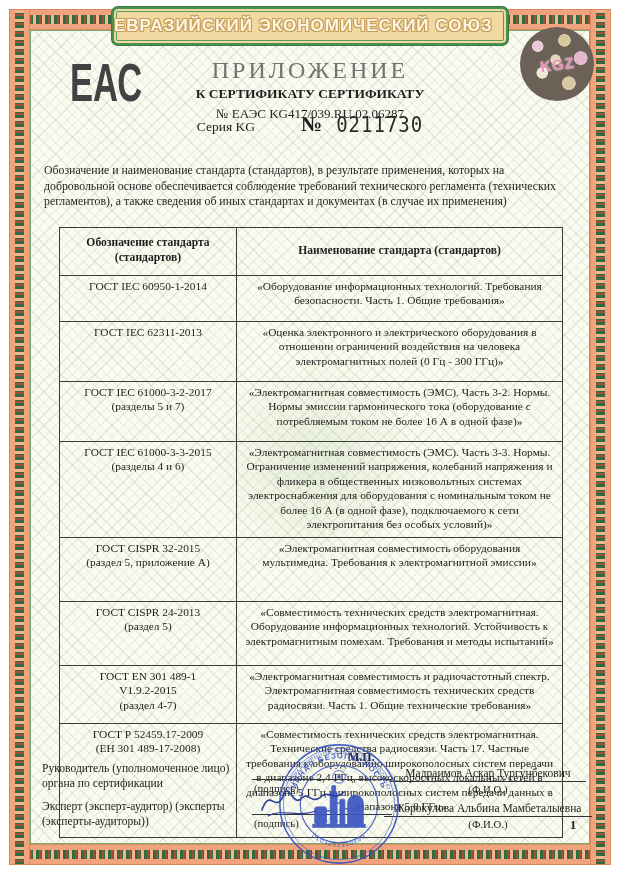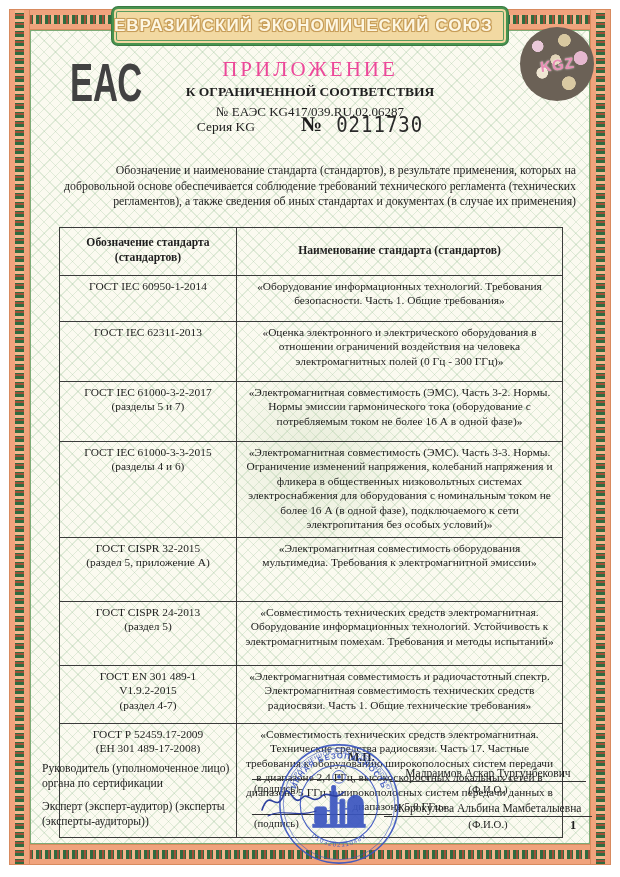--- a/index.html
+++ b/index.html
@@ -43,30 +43,30 @@
       radial-gradient(10px 10px at 30% 62%, #efe6d2 0 55%, transparent 60%),
       radial-gradient(12px 12px at 66% 76%, #d9c9a2 0 55%, transparent 60%),
       radial-gradient(9px 9px at 48% 44%, #e2d4b8 0 55%, transparent 60%),
       radial-gradient(circle, #6b6156 0 100%);
     display:flex;align-items:center;justify-content:center;}
   .kgz span{font-family:"Liberation Sans", sans-serif;font-weight:bold;font-size:15px;color:#e98fb5;
     text-shadow:0 0 2px #fff;transform:rotate(-8deg);letter-spacing:1px;}
 
   
   .titles{position:absolute;left:90px;right:90px;top:57px;text-align:center;z-index:3;}
-  .t1{font-size:21px;letter-spacing:3px;color:#ec4899;}
+  .t1{font-size:24px;letter-spacing:3px;color:#737373;}
   .t2{font-size:13.5px;font-weight:bold;margin-top:2px;}
   .t3{font-size:13px;font-weight:normal;margin-top:4px;}
   .series{position:absolute;left:0;right:0;top:112px;text-align:center;z-index:3;}
   .series .lbl{font-size:13.5px;margin-right:46px;text-align:center;}
   .series .no{font-size:21px;font-weight:bold;margin-right:14px;}
   .series .num{font-family:"DejaVu Sans Mono", monospace;font-size:19px;letter-spacing:1px;color:#2a2a2a;
     display:inline-block;transform:scaleY(1.15);}
 
-  .intro{position:absolute;left:44px;right:44px;top:163px;text-align:right;font-size:11.8px;line-height:1.33;z-index:3;}
+  .intro{position:absolute;left:44px;right:44px;top:163px;text-align:left;font-size:11.8px;line-height:1.33;z-index:3;}
 
   
   table.std{position:absolute;left:59px;top:227px;width:504px;border-collapse:collapse;z-index:3;
     font-size:11.4px;line-height:1.27;}
   table.std th, table.std td{border:1px solid #3b3b3b;padding:3px 8px 4px;text-align:center;}
   table.std th{height:40px;vertical-align:middle;font-weight:bold;font-size:11.6px;}
   table.std th.c-des{width:160px;}
   table.std td{vertical-align:top;}
   td.c-des{white-space:pre-line;}
 
@@ -104,21 +104,21 @@
     <span>ЕВРАЗИЙСКИЙ ЭКОНОМИЧЕСКИЙ СОЮЗ</span>
   </div>
 
   <div class="eac">ЕАС</div>
   <div class="kgz">
     <span>KGZ</span>
   </div>
 
   <div class="titles">
     <div class="t1">ПРИЛОЖЕНИЕ</div>
-    <div class="t2">К ОГРАНИЧЕННОЙ СООТВЕТСТВИЯ</div>
+    <div class="t2">К СЕРТИФИКАТУ СЕРТИФИКАТУ</div>
     <div class="t3">№ ЕАЭС KG417/039.RU.02.06287</div>
   </div>
   <div class="series">
     <span class="lbl">Серия KG</span><span class="no">№</span><span class="num">0211730</span>
   </div>
 
   <div class="intro">Обозначение и наименование стандарта (стандартов), в результате применения, которых на добровольной основе обеспечивается соблюдение требований технического регламента (технических регламентов), а также сведения об иных стандартах и документах (в случае их применения)</div>
 
   <table class="std">
     <thead>

